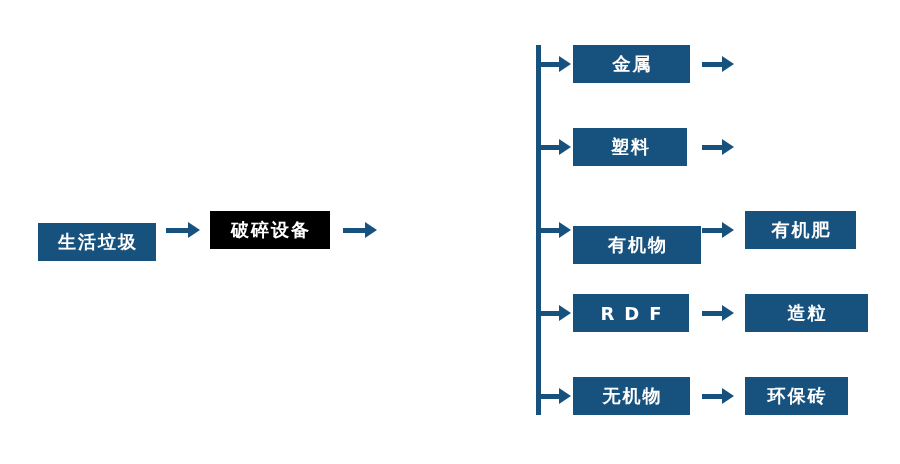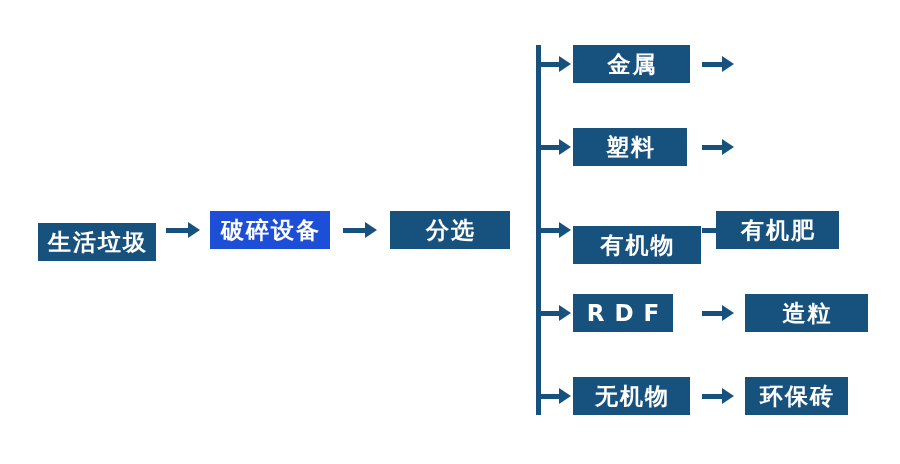--- a/index.html
+++ b/index.html
@@ -15,27 +15,27 @@
     overflow: hidden;
   }
   .node {
     position: absolute;
     height: 38px;
     display: flex;
     align-items: center;
     justify-content: center;
     color: #ffffff;
     font-weight: bold;
-    font-size: 23px;
+    font-size: 18px;
     letter-spacing: 2px;
     text-indent: 2px;
     white-space: nowrap;
   }
   .node.blue { background: #17517E; }
-  .node.red  { background: #1d4ed8; }
+  .node.red  { background: #000000; }
   .node.spaced { letter-spacing: 10px; text-indent: 10px; }
 
   .arrow {
     position: absolute;
     height: 38px;
     display: flex;
     align-items: center;
   }
   .arrow .shaft {
     flex: 1;
@@ -67,21 +67,20 @@
     <span class="head"></span>
   </div>
 
   <div class="node red" style="left:210px; top:211px; width:120px">破碎设备</div>
 
   <div class="arrow" style="left:343px; top:211px; width:34px">
     <span class="shaft"></span>
     <span class="head"></span>
   </div>
 
-  <div class="node blue" style="left:390px; top:211px; width:120px">分选</div>
 
   <div class="trunk" style="left:536px; top:45px; height:370px"></div>
 
   <div class="arrow" style="left:541px; top:45px; width:30px">
     <span class="shaft"></span>
     <span class="head"></span>
   </div>
   <div class="node blue" style="left:573px; top:45px; width:117px">金属</div>
   <div class="arrow" style="left:702px; top:45px; width:32px">
     <span class="shaft"></span>
@@ -100,27 +99,27 @@
 
   <div class="arrow" style="left:541px; top:211px; width:30px">
     <span class="shaft"></span>
     <span class="head"></span>
   </div>
   <div class="node blue" style="left:573px; top:226px; width:128px">有机物</div>
   <div class="arrow" style="left:702px; top:211px; width:32px">
     <span class="shaft"></span>
     <span class="head"></span>
   </div>
-  <div class="node blue" style="left:716px; top:211px; width:123px">有机肥</div>
+  <div class="node blue" style="left:745px; top:211px; width:111px">有机肥</div>
 
   <div class="arrow" style="left:541px; top:294px; width:30px">
     <span class="shaft"></span>
     <span class="head"></span>
   </div>
-  <div class="node blue spaced" style="left:573px; top:294px; width:100px">RDF</div>
+  <div class="node blue spaced" style="left:573px; top:294px; width:116px">RDF</div>
   <div class="arrow" style="left:702px; top:294px; width:32px">
     <span class="shaft"></span>
     <span class="head"></span>
   </div>
   <div class="node blue" style="left:745px; top:294px; width:123px">造粒</div>
 
   <div class="arrow" style="left:541px; top:377px; width:30px">
     <span class="shaft"></span>
     <span class="head"></span>
   </div>

